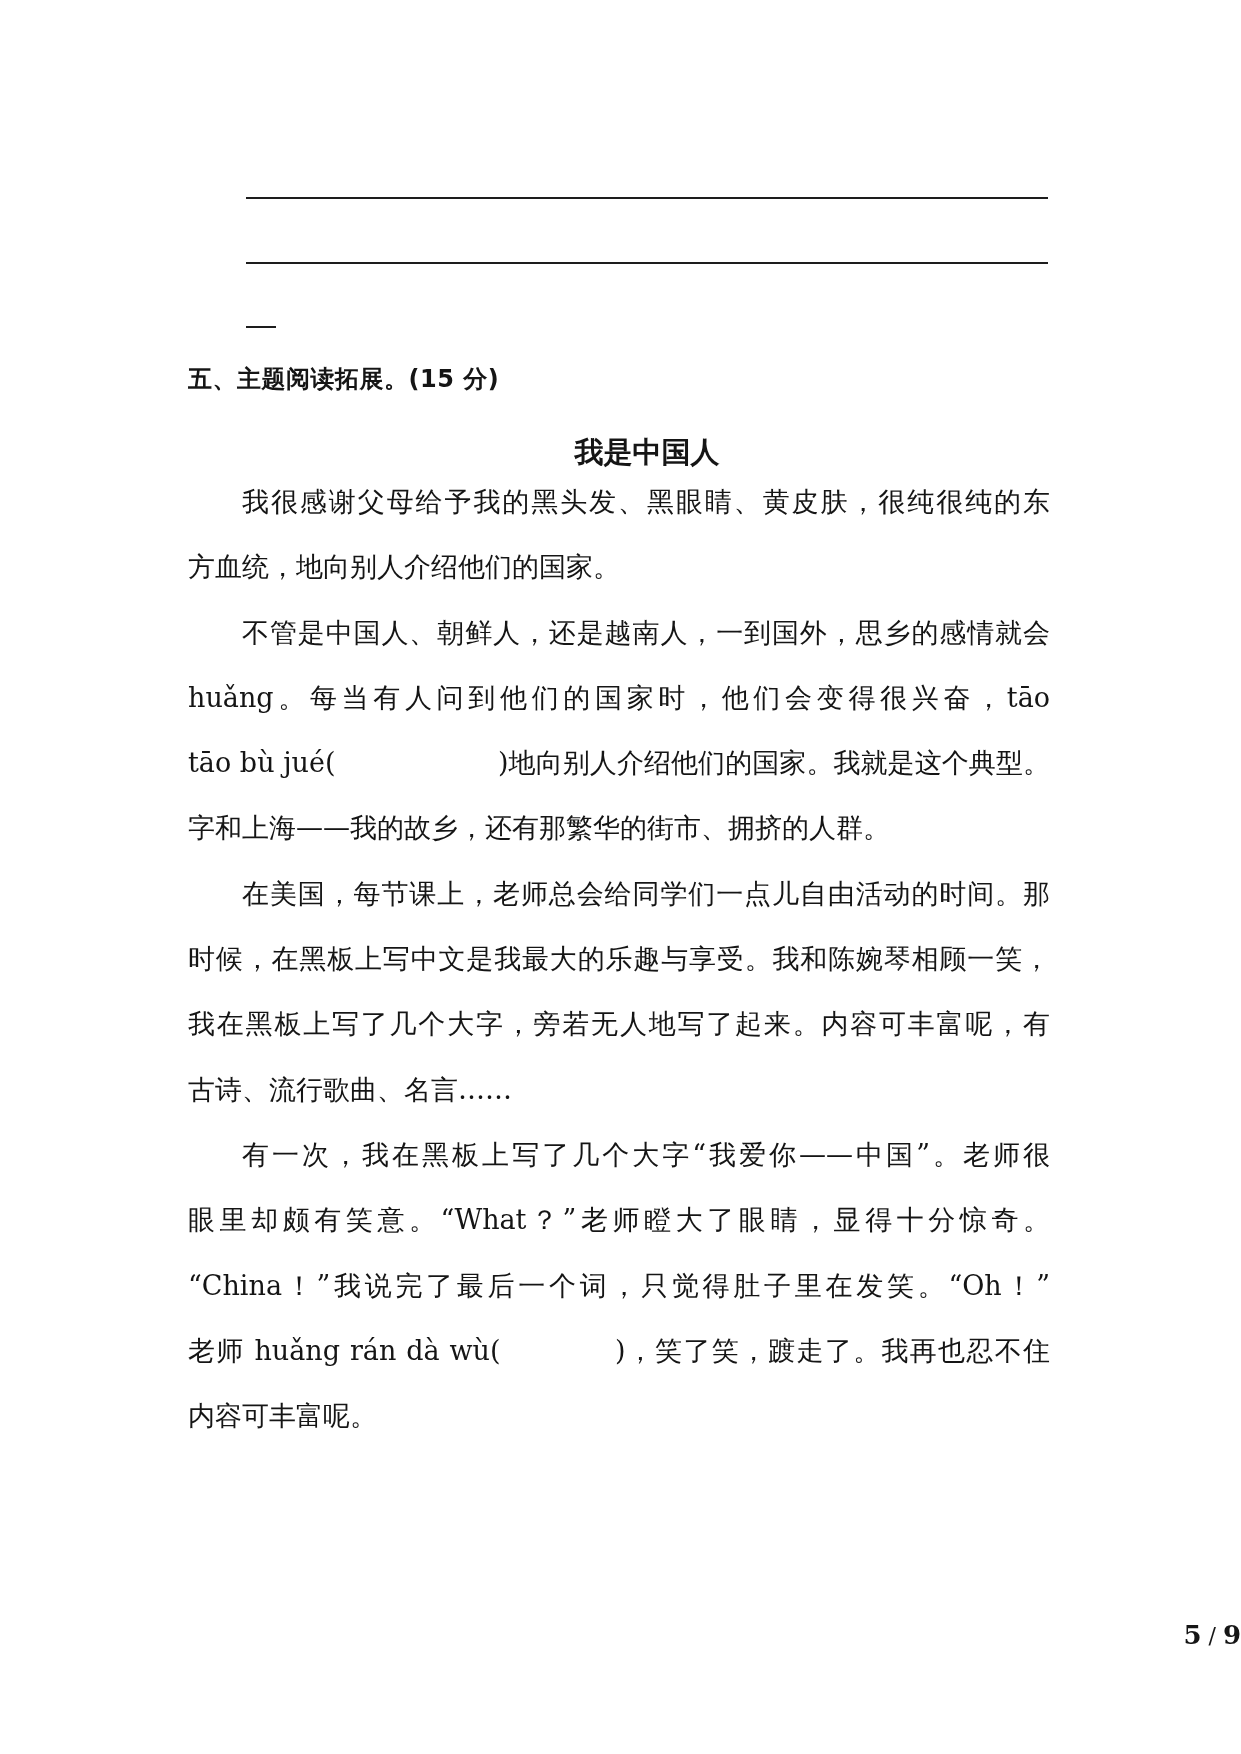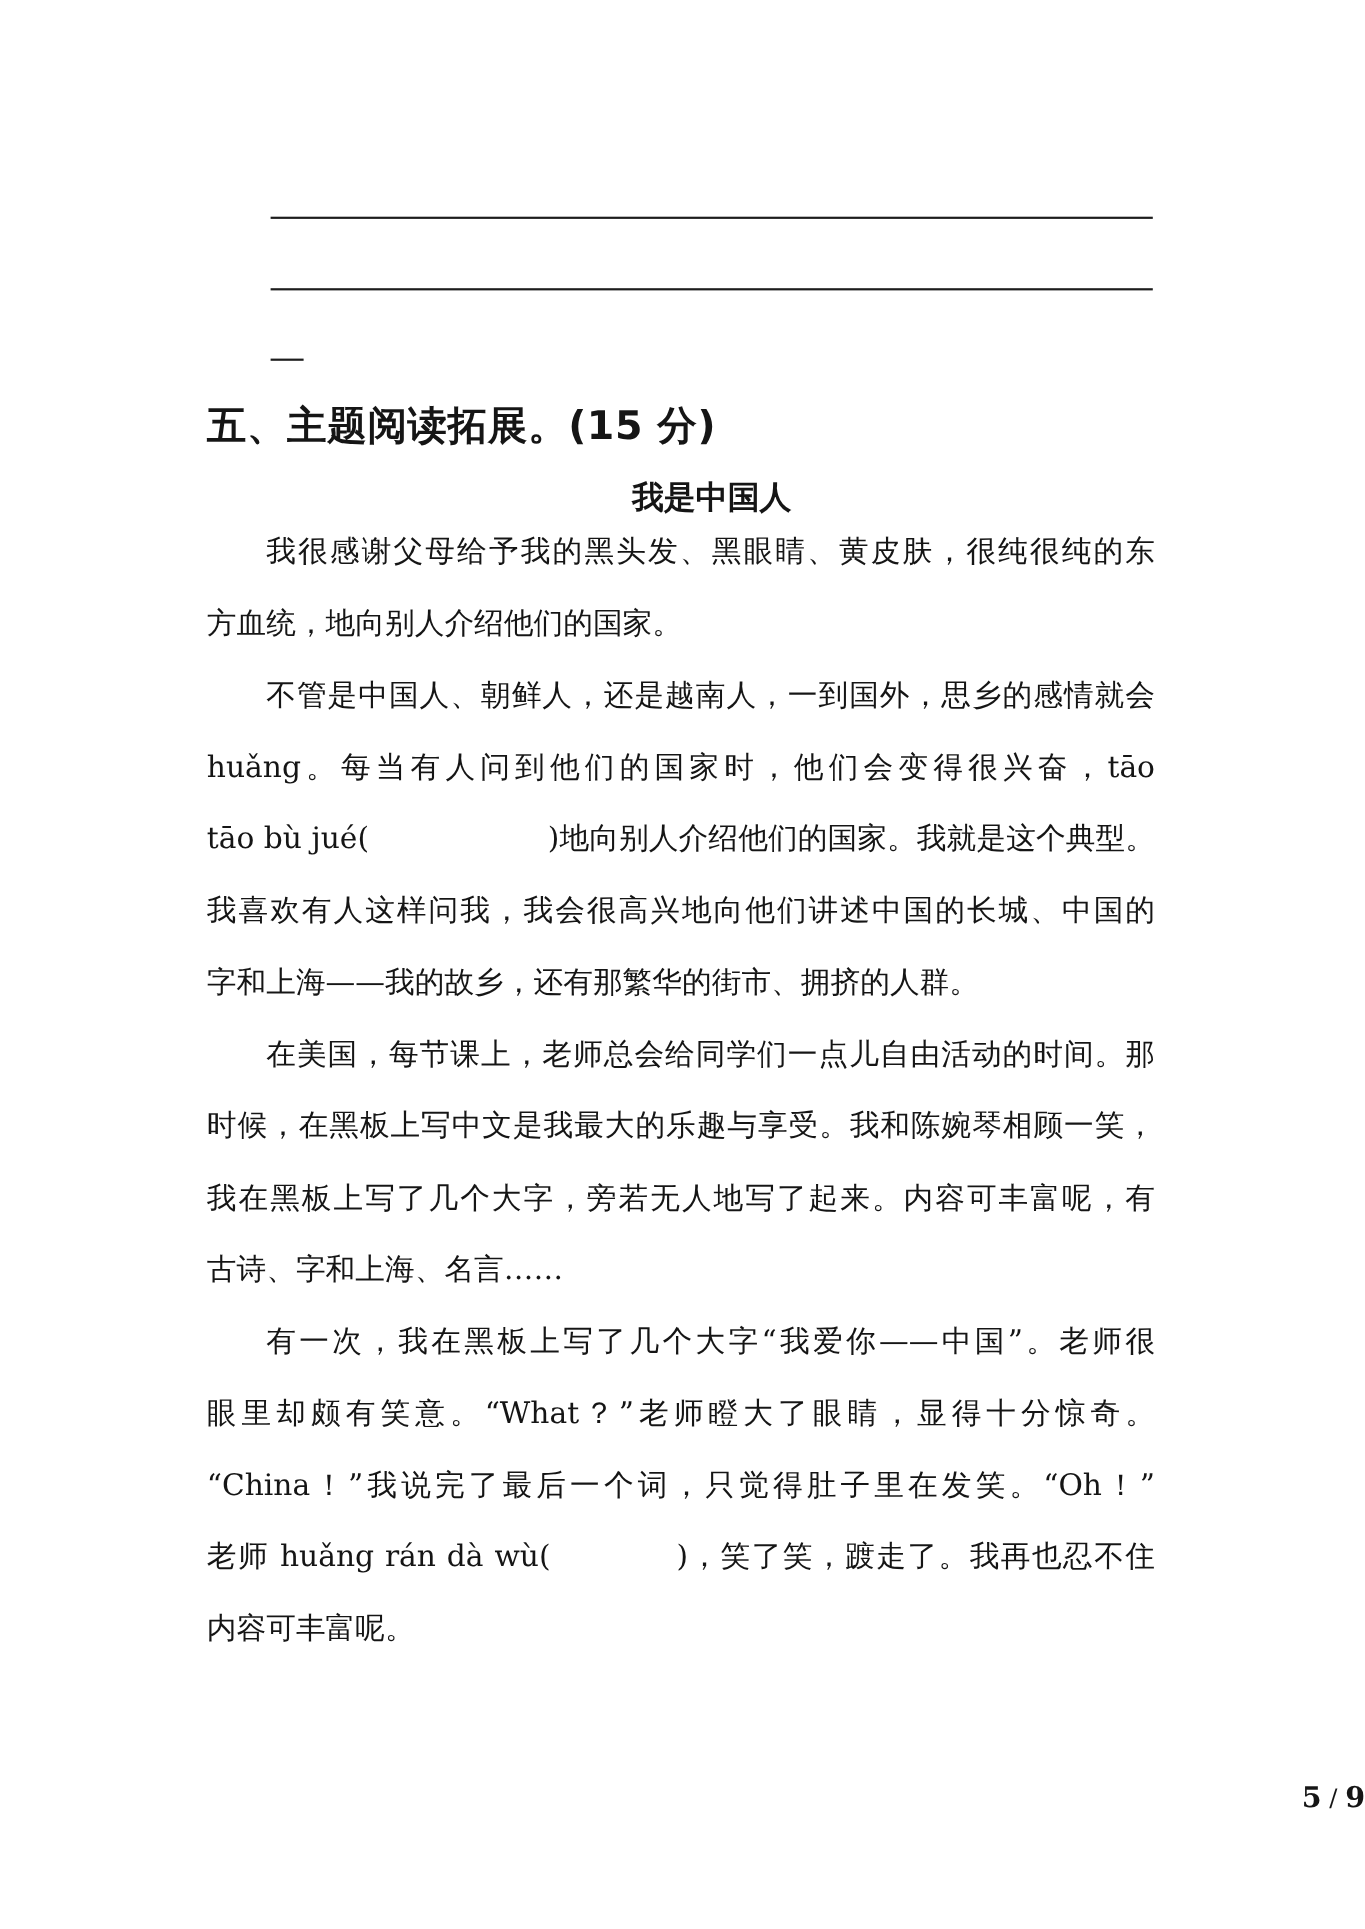--- a/index.html
+++ b/index.html
@@ -19,21 +19,21 @@
   }
   .answer-line.l1 { top:197px; }
   .answer-line.l2 { top:262px; }
   .answer-line.stub { top:326px; width:30px; }
 
   .heading {
     position:absolute;
     left:188px; top:363px;
     font-family:"DejaVu Sans", sans-serif;
     font-weight:bold;
-    font-size:36px;
+    font-size:24px;
     letter-spacing:0.5px;
     white-space:nowrap;
   }
   .title {
     position:absolute;
     left:188px; top:433px; width:862px;
     text-align:center;
     text-indent:56px;
     font-family:"DejaVu Sans", sans-serif;
     font-weight:bold;
@@ -76,26 +76,25 @@
   <div class="heading">五、主题阅读拓展。(15 分)</div>
 
   <div class="title">我是中国人</div>
 
   <div class="body">
       <div class="line para-first">我很感谢父母给予我的黑头发、黑眼睛、黄皮肤，很纯很纯的东</div>
       <div class="line para-last">方血统，地向别人介绍他们的国家。</div>
       <div class="line para-first">不管是中国人、朝鲜人，还是越南人，一到国外，思乡的感情就会</div>
       <div class="line">huǎng。每当有人问到他们的国家时，他们会变得很兴奋，tāo</div>
       <div class="line">tāo bù jué(　　　　　　)地向别人介绍他们的国家。我就是这个典型。</div>
-      <div class="line">我喜欢有人这样问我，我会很高兴地向他们讲述中国的长城、中国的</div>
       <div class="line para-last">字和上海——我的故乡，还有那繁华的街市、拥挤的人群。</div>
       <div class="line para-first">在美国，每节课上，老师总会给同学们一点儿自由活动的时间。那</div>
       <div class="line">时候，在黑板上写中文是我最大的乐趣与享受。我和陈婉琴相顾一笑，</div>
       <div class="line">我在黑板上写了几个大字，旁若无人地写了起来。内容可丰富呢，有</div>
-      <div class="line para-last">古诗、字和上海、名言……</div>
+      <div class="line para-last">古诗、流行歌曲、名言……</div>
       <div class="line para-first">有一次，我在黑板上写了几个大字“我爱你——中国”。老师很</div>
       <div class="line">眼里却颇有笑意。“What？”老师瞪大了眼睛，显得十分惊奇。</div>
       <div class="line">“China！”我说完了最后一个词，只觉得肚子里在发笑。“Oh！”</div>
       <div class="line">老师 huǎng rán dà wù(　　　　)，笑了笑，踱走了。我再也忍不住了，</div>
       <div class="line para-last">内容可丰富呢。</div>
     </div>
 
   <div class="footer">
     <span class="num">5</span><span class="sep">/</span><span class="num">9</span>
   </div>

